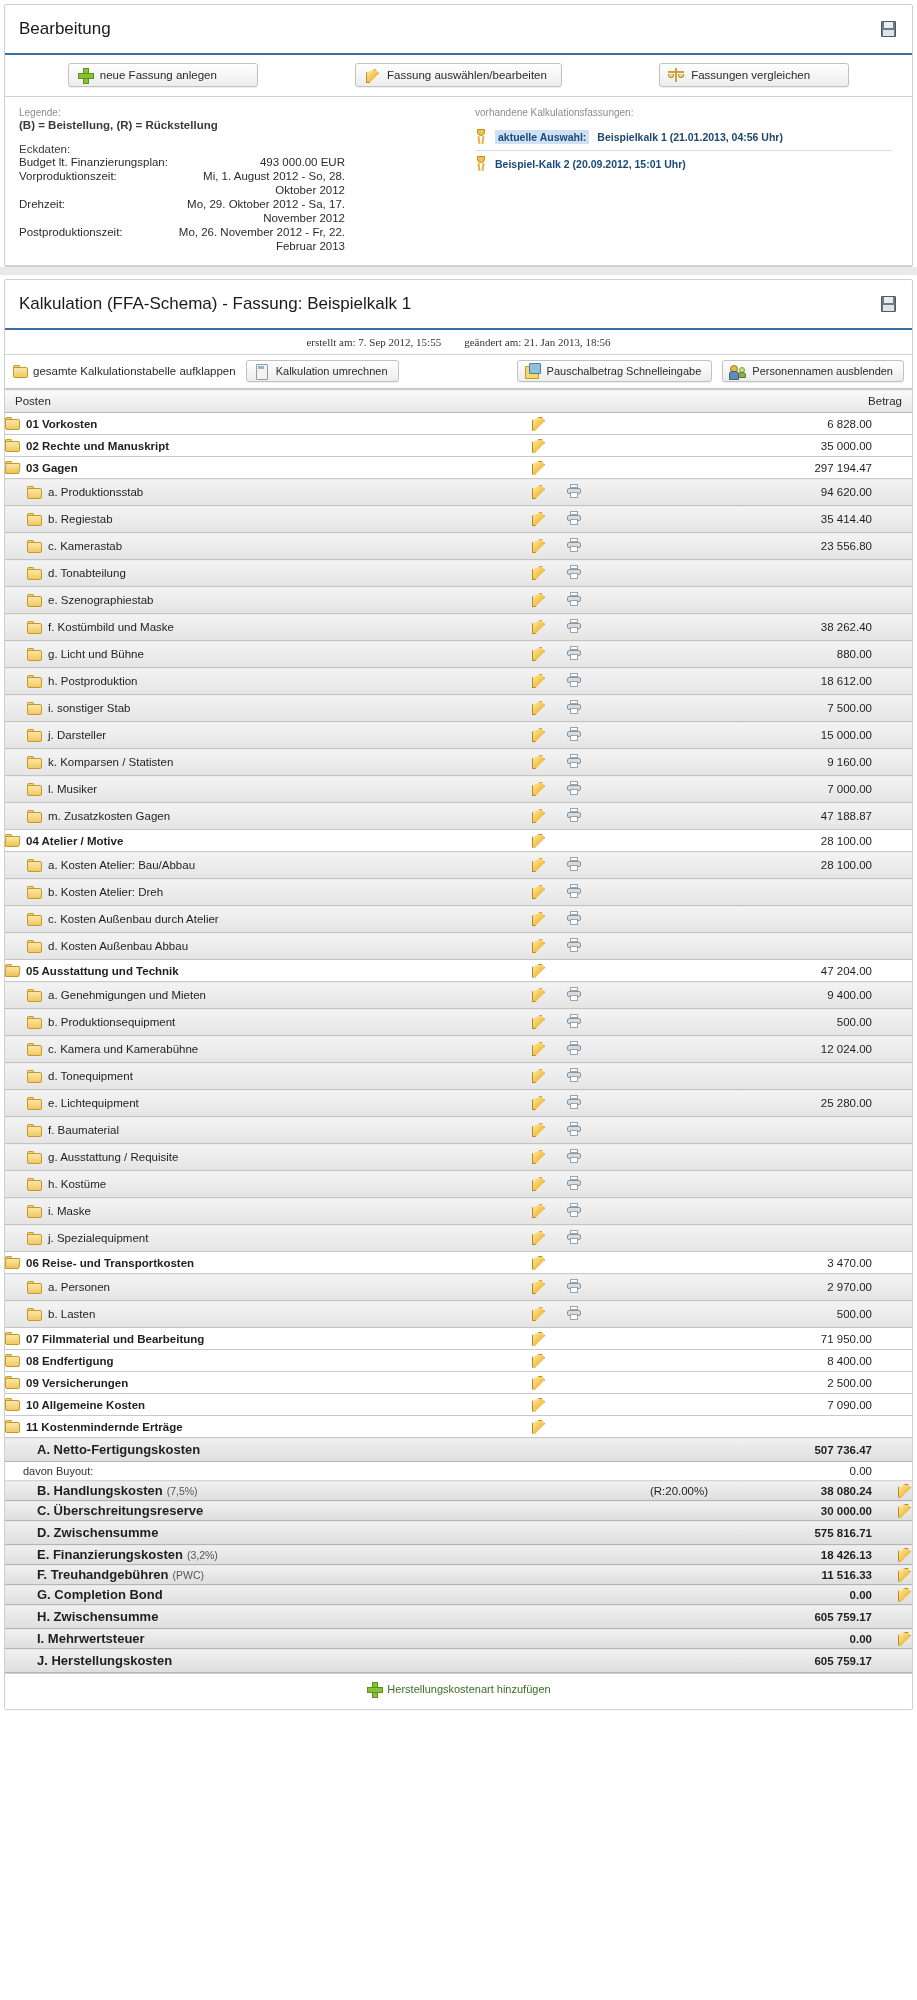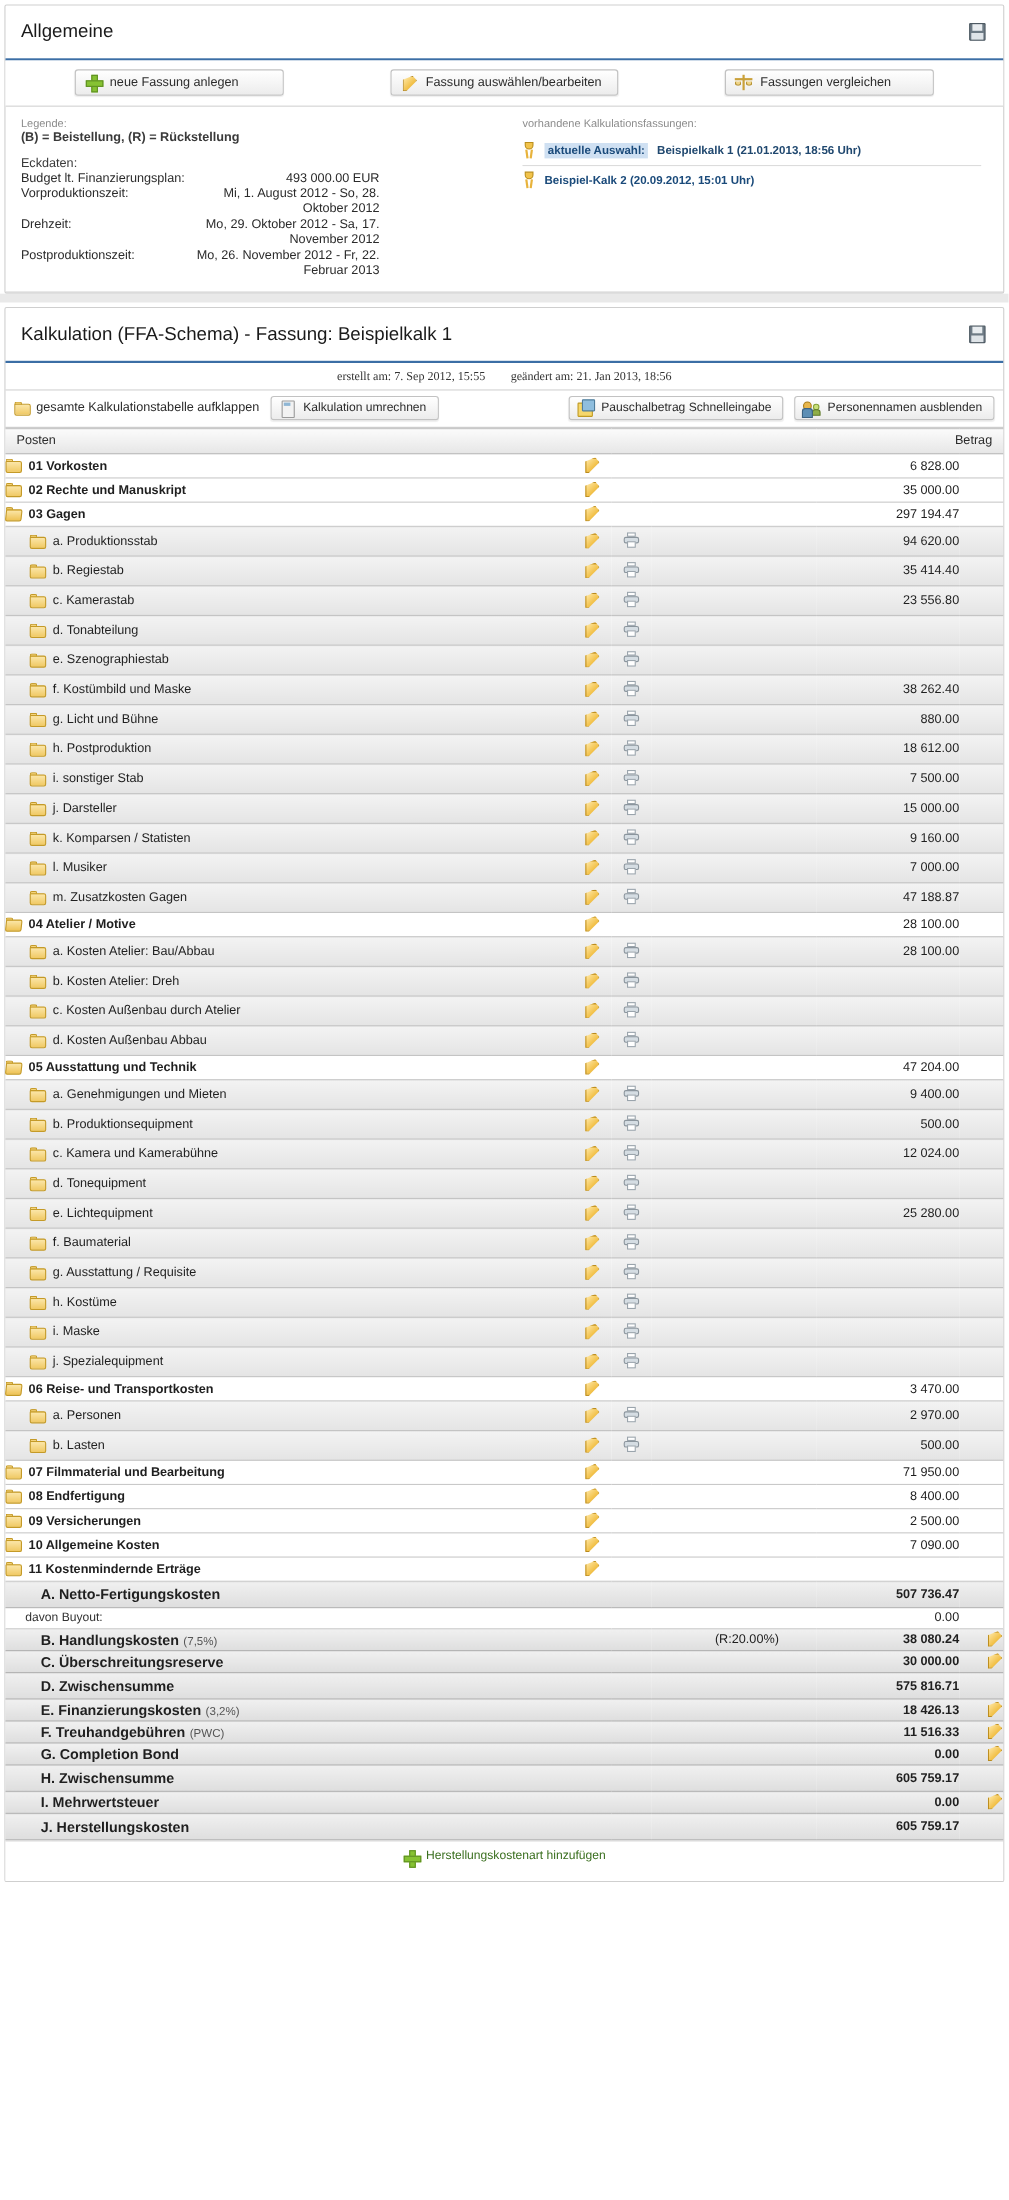--- a/index.html
+++ b/index.html
@@ -149,21 +149,21 @@
 
   
   .meta-row { text-align:center; font-size:11px; color:#333; padding: 6px 0 6px 0; border-bottom:1px solid #d2d2d2; }
   .meta-row span { margin: 0 10px; font-family: Liberation Serif, serif; }
 
   
   .toolbar2 {
     display:flex; align-items:center; gap: 10px;
     padding: 5px 8px 6px 8px; border-bottom: 1px solid #c8c8c8;
   }
-  .link-inline { display:inline-flex; align-items:flex-start; gap:5px; font-size:11.5px; color:#2b2b2b; cursor:pointer; }
+  .link-inline { display:inline-flex; align-items:center; gap:5px; font-size:11.5px; color:#2b2b2b; cursor:pointer; }
   .spacer-flex { flex: 1; }
 
   
   table.kalk { width:100%; border-collapse: collapse; }
   table.kalk th {
     background: linear-gradient(#fbfbfb,#e6e6e6);
     border-top: 1px solid #c9c9c9; border-bottom: 1px solid #b9b9b9;
     font-size: 11.5px; font-weight: normal; color:#2b2b2b; text-align:left;
     padding: 5px 10px;
   }
@@ -199,21 +199,21 @@
   }
   .addrow .link-inline { justify-content:center; color:#3a6f1f; font-size:11px; }
   .footer-space { height: 10px; }
 </style>
 </head>
 <body>
 
 <div class="panel">
 
   <div class="panel-head">
-    <div class="panel-title">Allgemeine</div>
+    <div class="panel-title">Bearbeitung</div>
     <div class="save-ico">
       <div class="body"></div>
         <div class="shutter"></div>
         <div class="label"></div>
     </div>
   </div>
 
   <div class="toolbar3">
     <div>
       <div class="btn">
@@ -266,21 +266,21 @@
     <div class="info-right">
       <div class="lbl-small">vorhandene Kalkulationsfassungen:</div>
       <div class="fass-list">
         <div class="fass-item">
           <span class="ico ico-award">
               <i class="cup"></i>
               <i class="r1"></i>
               <i class="r2"></i>
             </span>
           <span class="fass-sel">aktuelle Auswahl:</span>
-          <span class="fass-cur">Beispielkalk 1 (21.01.2013, 18:56 Uhr)</span>
+          <span class="fass-cur">Beispielkalk 1 (21.01.2013, 04:56 Uhr)</span>
         </div>
         <div class="fass-item">
           <span class="ico ico-award">
               <i class="cup"></i>
               <i class="r1"></i>
               <i class="r2"></i>
             </span>
           <span class="fass-txt">Beispiel-Kalk 2 (20.09.2012, 15:01 Uhr)</span>
         </div>
       </div>

